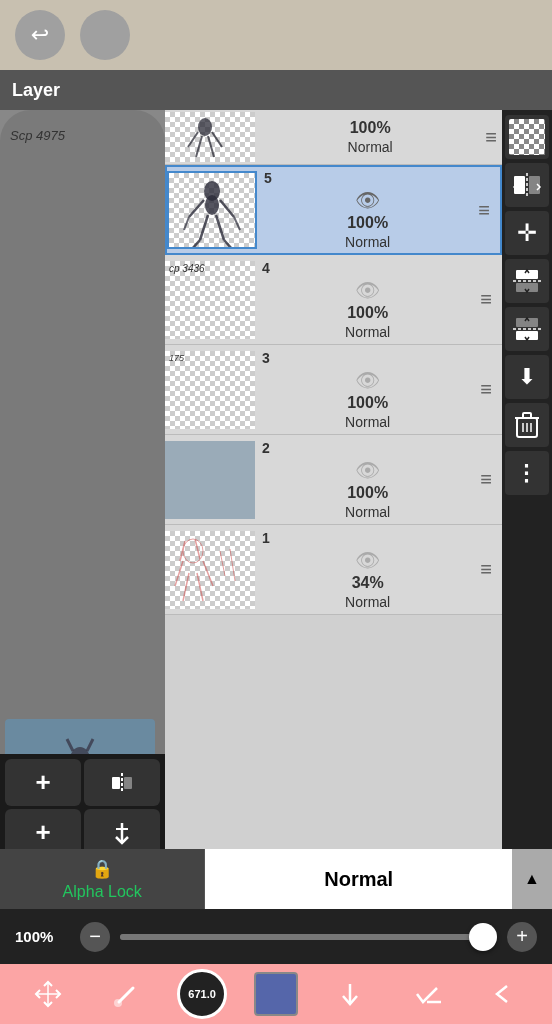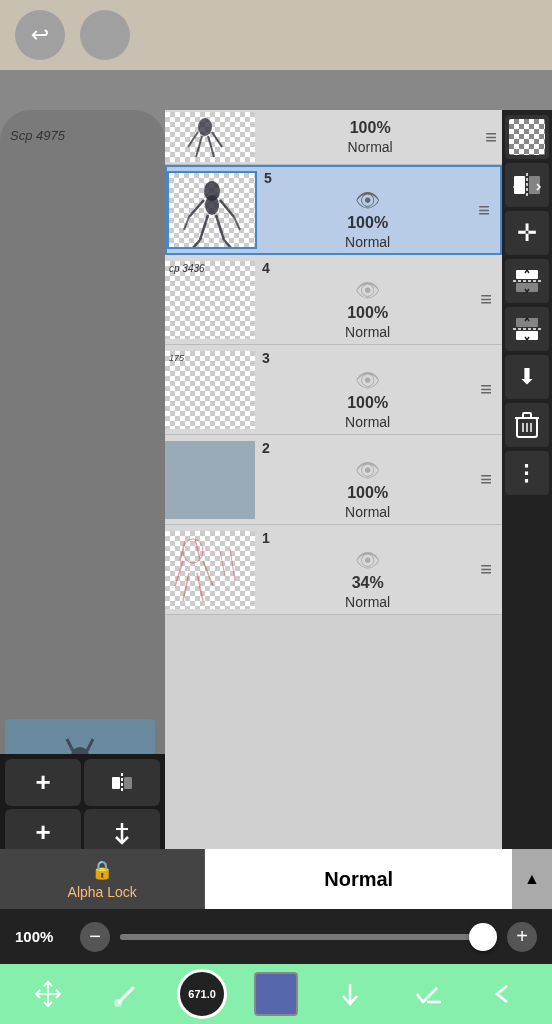--- a/index.html
+++ b/index.html
@@ -360,21 +360,21 @@
       justify-content: center;
     }
 
     
     .bottom-nav {
       position: absolute;
       bottom: 0;
       left: 0;
       right: 0;
       height: 60px;
-      background: #86efac;
+      background: #fca5a5;
       display: flex;
       align-items: center;
       justify-content: space-around;
       padding: 0 10px;
     }
 
     .nav-btn {
       background: none;
       border: none;
       color: white;
@@ -423,20 +423,23 @@
 </head>
 <body>
 
 <div class="top-bar">
   <button class="top-btn">↩</button>
   <button class="top-btn"></button>
 </div>
 
 <div class="canvas-area">
 
+  <div class="layer-header">
+    <span>Layer</span>
+  </div>
 
   <div class="canvas-preview" style="position:absolute; top:40px; left:0; width:165px; bottom:115px; background:#7a7a7a;border-radius:31px;">
 
     <span class="scp-label">Scp 4975</span>
 
     <div class="scp-preview">
 
       <svg width="130" height="160" viewBox="0 0 130 160">
 
         <ellipse cx="65" cy="55" rx="12" ry="18" fill="#3a3a4a" opacity="0.8"></ellipse>
@@ -640,21 +643,21 @@
         <line x1="13" y1="12" x2="13" y2="21" stroke="white" stroke-width="1.5"></line>
         <line x1="17" y1="12" x2="17" y2="21" stroke="white" stroke-width="1.5"></line>
       </svg>
     </button>
     <button class="tool-btn" style="font-size:22px; font-weight:bold; letter-spacing:1px;">⋮</button>
   </div>
 
   <div class="blend-bar">
     <button class="blend-btn">
       <span style="font-size:18px;">🔒</span>
-      <span style="font-size:14px;color:#fdba74;">Alpha Lock</span>
+      <span style="font-size:16px;color:#22c55e;">Alpha Lock</span>
     </button>
     <button class="blend-mode-btn">
       <span style="font-size:20px;font-weight:bold;">Normal</span>
     </button>
     <button class="blend-arrow-btn">
       <span style="font-size:16px;">▲</span>
     </button>
   </div>
 
   <div class="opacity-bar">

